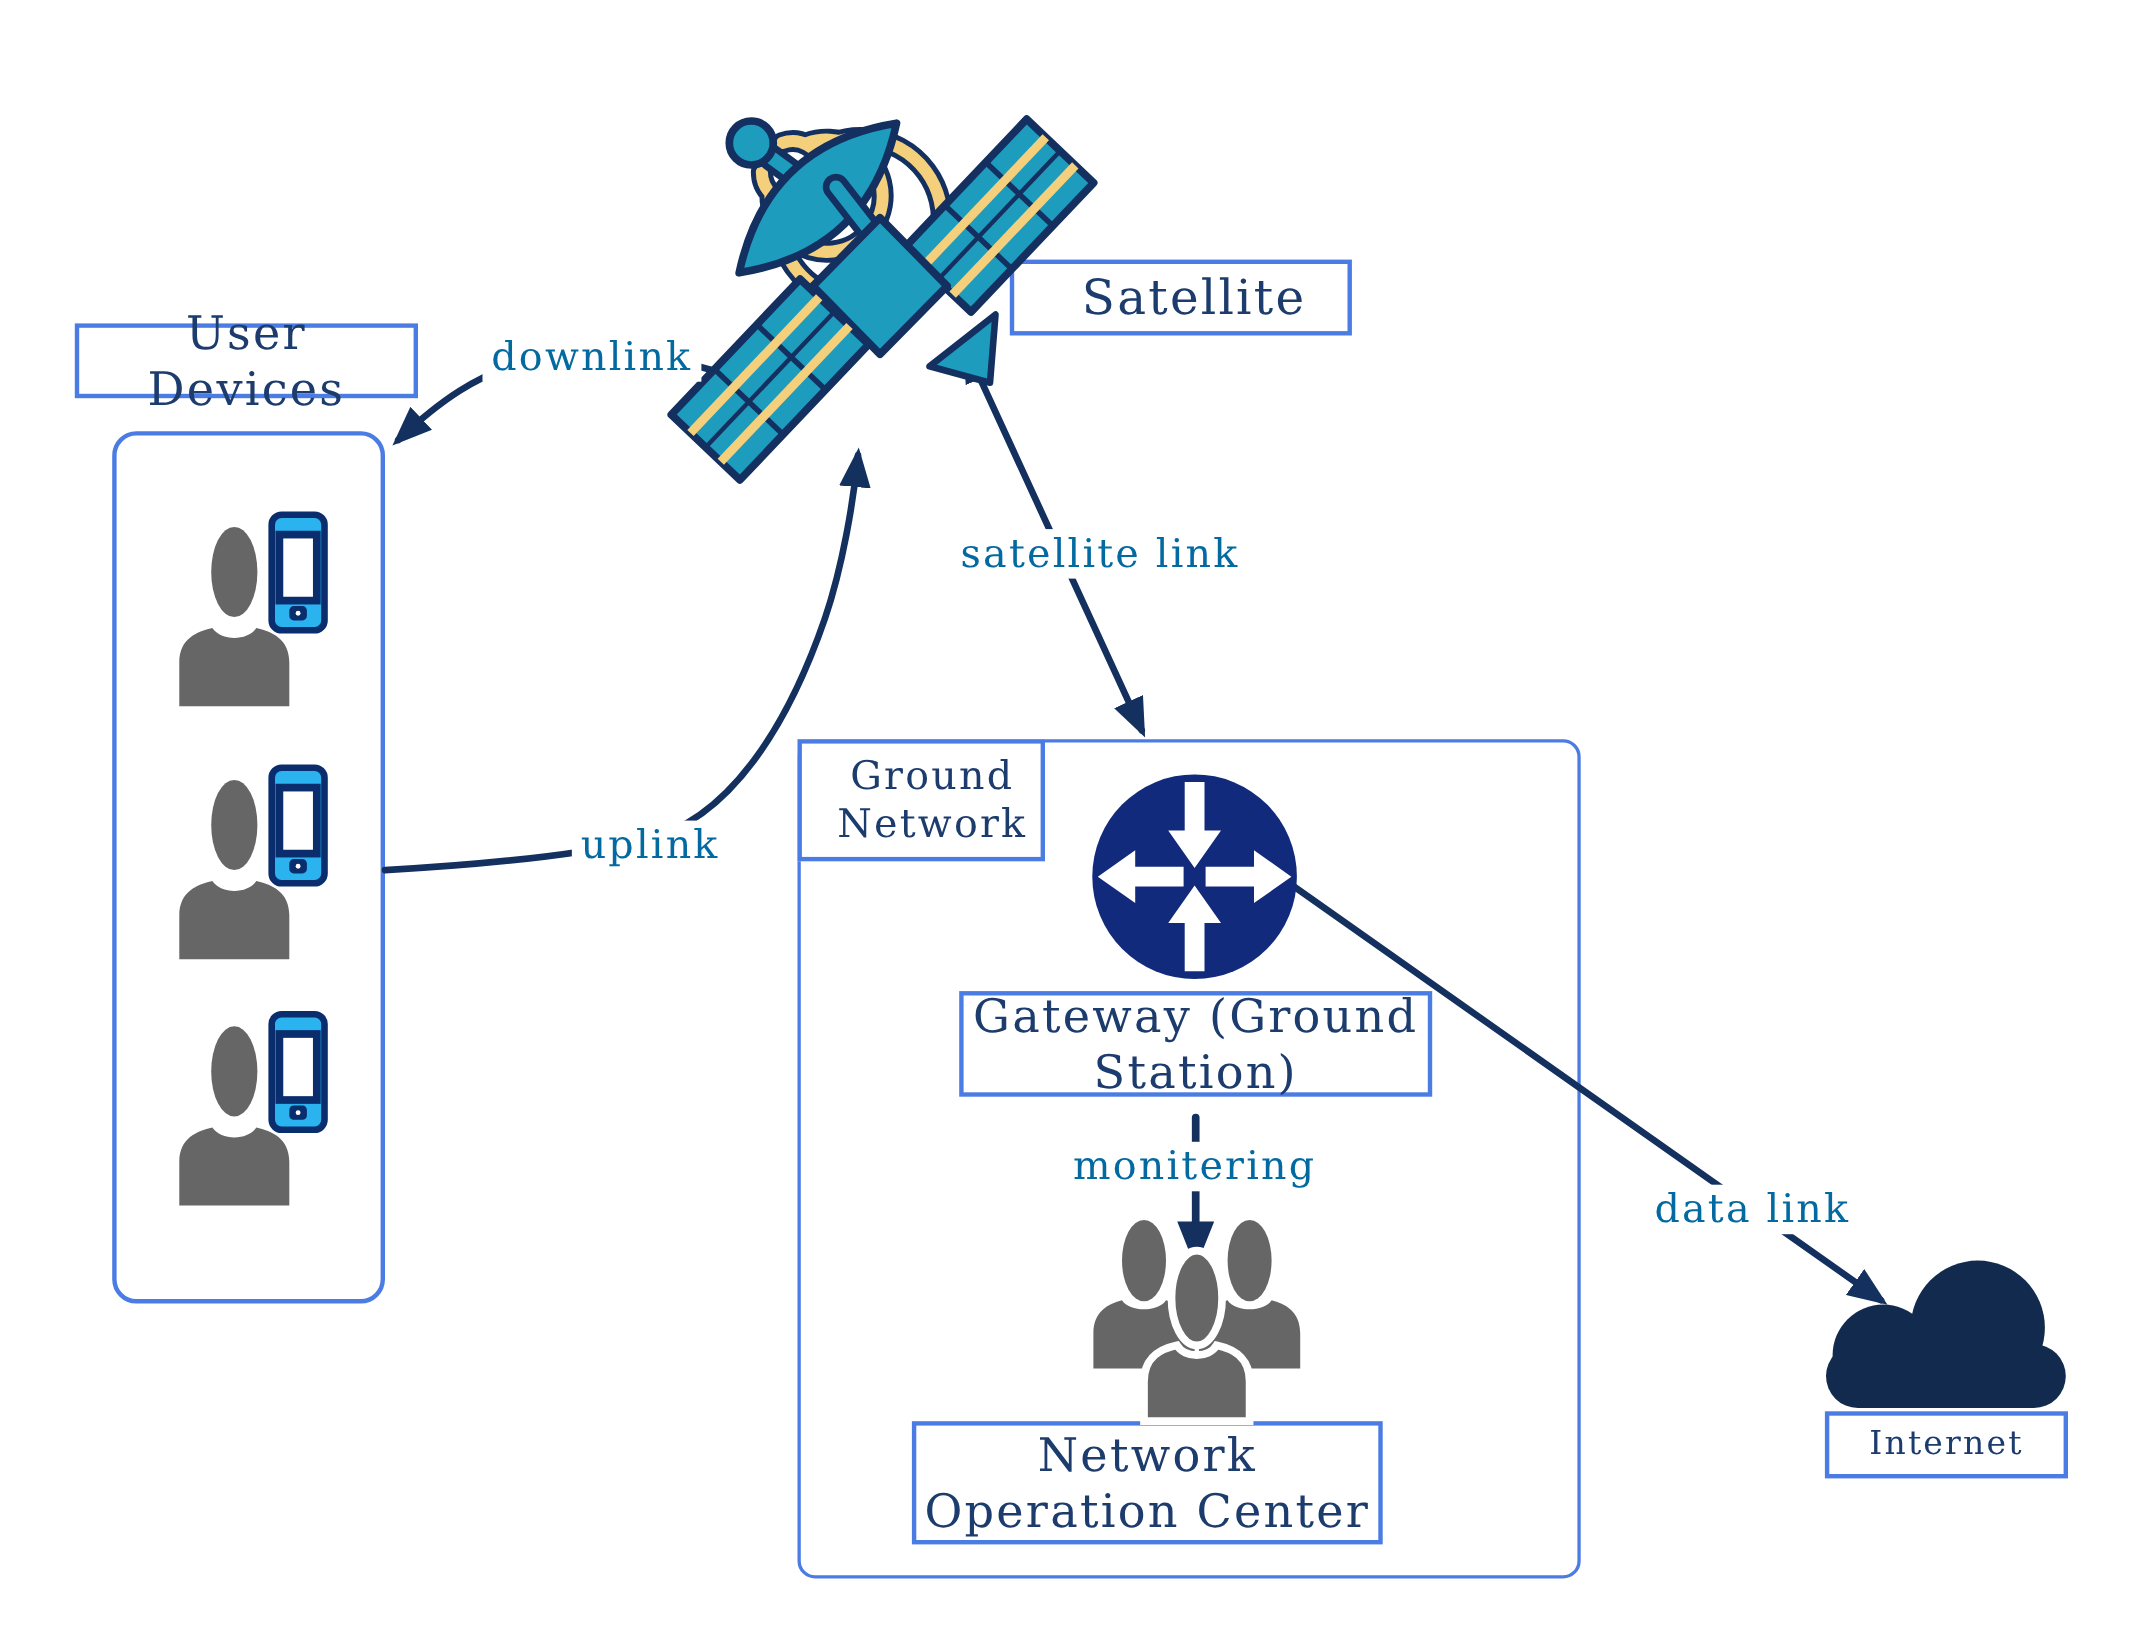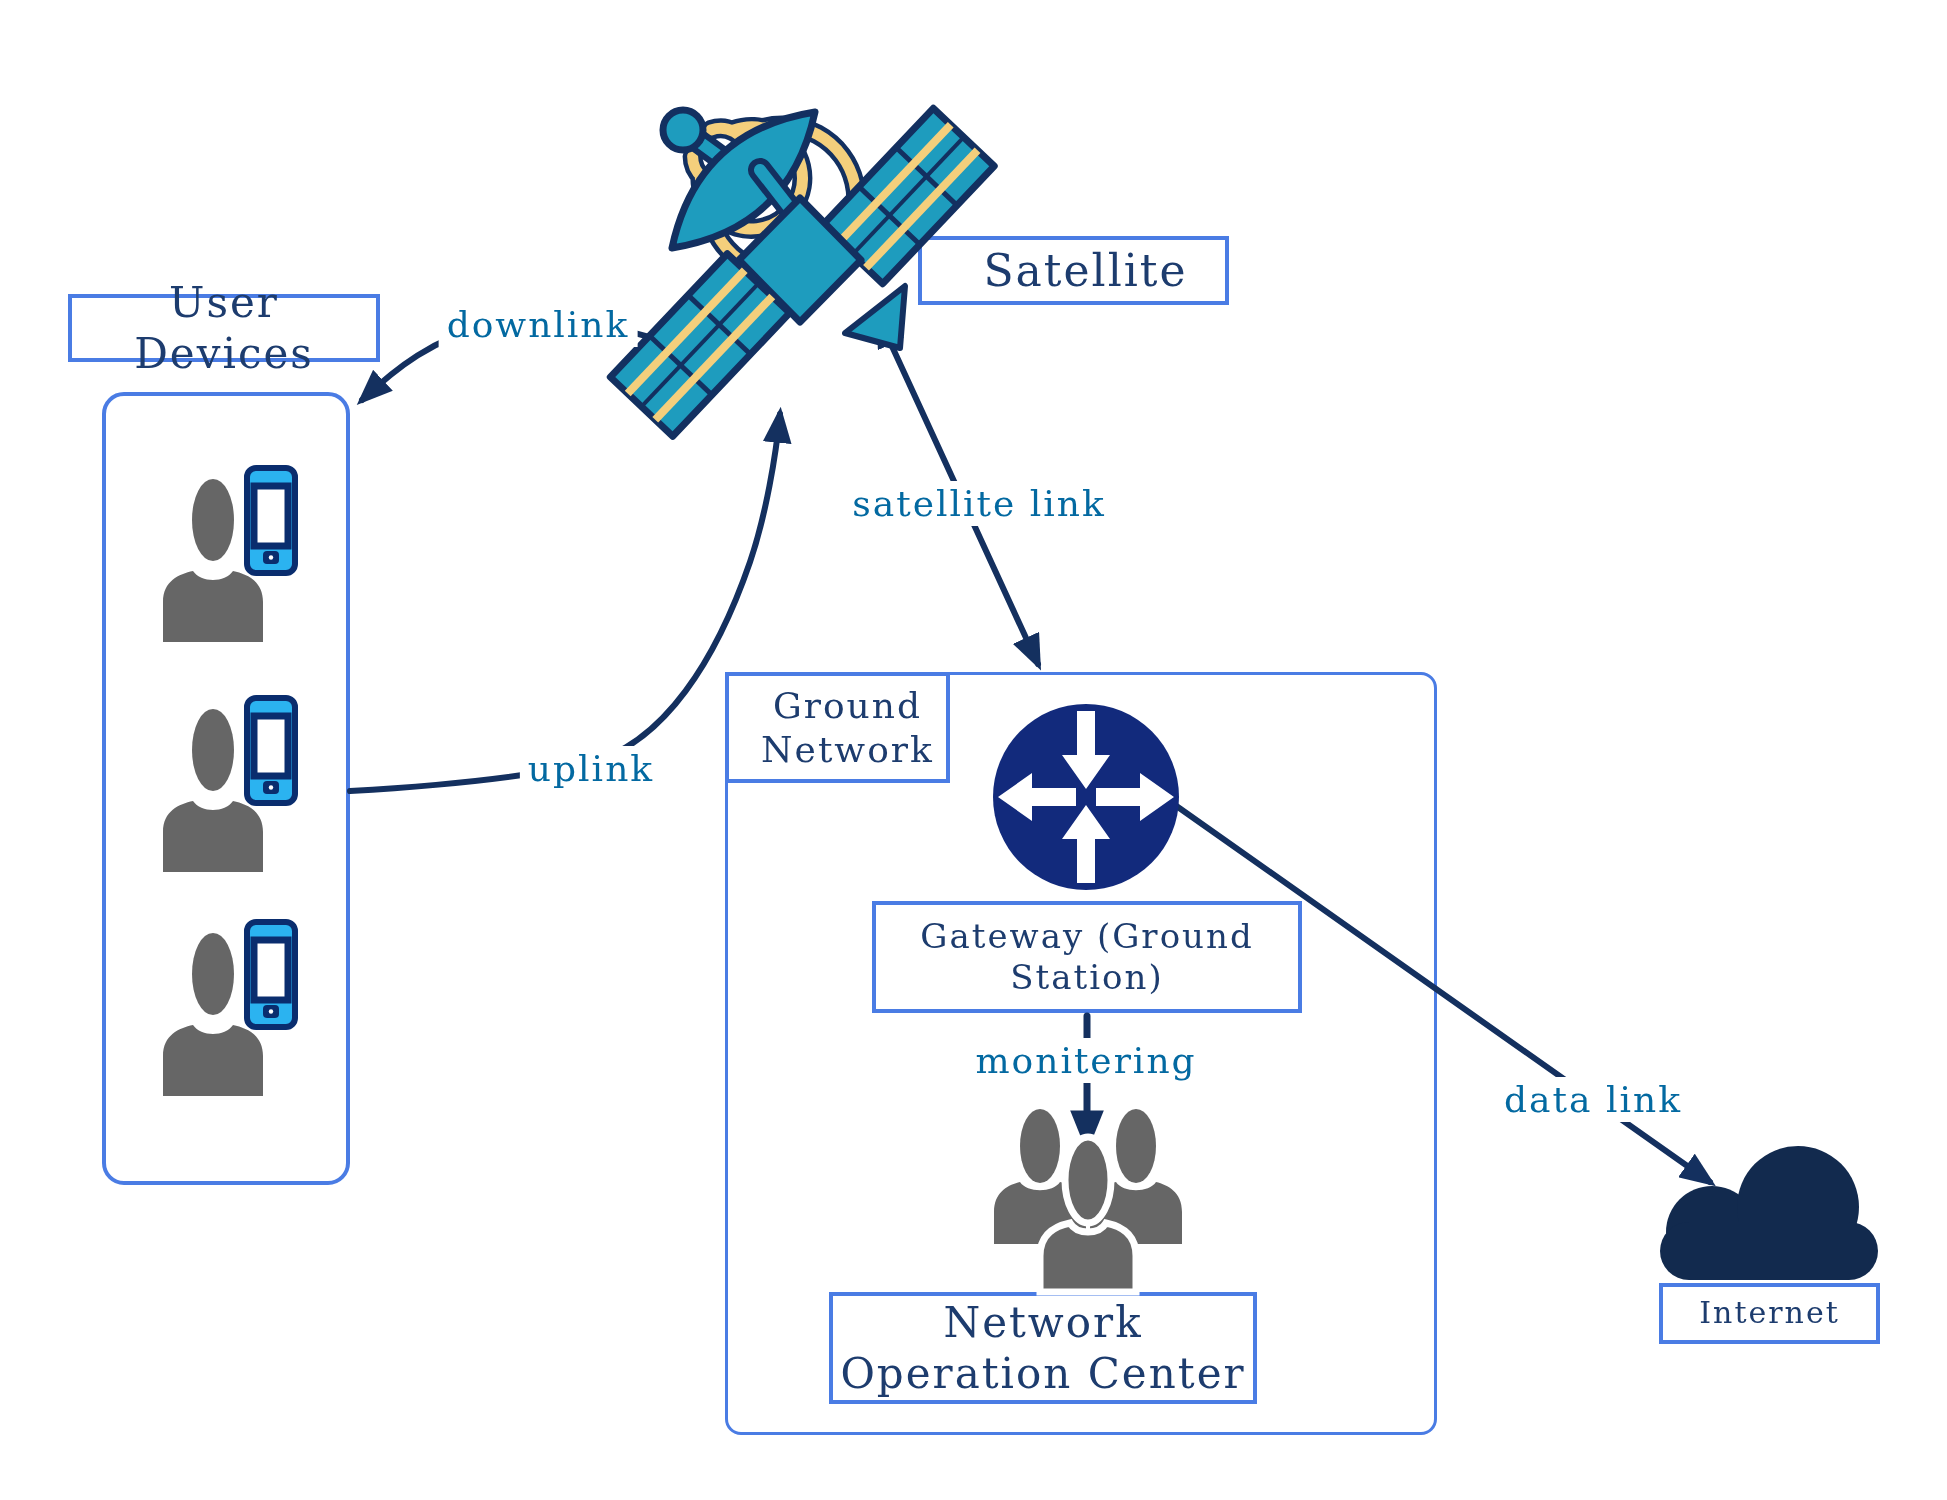--- a/index.html
+++ b/index.html
@@ -28,40 +28,40 @@
   .container-box{
     position:absolute;
     box-sizing:border-box;
     border:4px solid #4a7ce4;
     background:transparent;
     z-index:1;
   }
   #user-devices-label{left:68px;top:294px;width:312px;height:68px;font-size:42px;}
   #satellite-label{left:918px;top:236px;width:311px;height:69px;font-size:44px;padding-left:24px;}
   #ground-network-label{left:725px;top:672px;width:225px;height:111px;font-size:36px;background:#ffffff;z-index:2;padding-left:20px;}
-  #gateway-label{left:872px;top:901px;width:430px;height:112px;font-size:34px;}
+  #gateway-label{left:872px;top:901px;width:430px;height:96px;font-size:42px;}
   #noc-label{left:829px;top:1292px;width:428px;height:112px;font-size:42px;}
   #internet-label{left:1659px;top:1283px;width:221px;height:61px;font-size:30px;}
   #user-devices-container{left:102px;top:392px;width:248px;height:793px;border-radius:22px;}
   #ground-network-container{left:725px;top:672px;width:712px;height:763px;border-width:3px;border-radius:16px;}
   
   .link-label{
     position:absolute;
     transform:translateX(-50%);
     white-space:nowrap;
     background:#ffffff;
     color:#0369a1;
     font-size:36px;
     letter-spacing:2px;
     padding:2px 8px;
     z-index:3;
   }
   #downlink-label{left:538px;top:302px;}
   #uplink-label{left:591px;top:746px;}
-  #satellite-link-label{left:979px;top:481px;}
+  #satellite-link-label{left:1000px;top:481px;}
   #monitoring-label{left:1086px;top:1038px;}
   #data-link-label{left:1593px;top:1077px;}
   .svg-lines{z-index:2;}
 </style>
 </head>
 <body>
 
 <div class="canvas">
 
   <div class="container-box" id="user-devices-container"></div>

